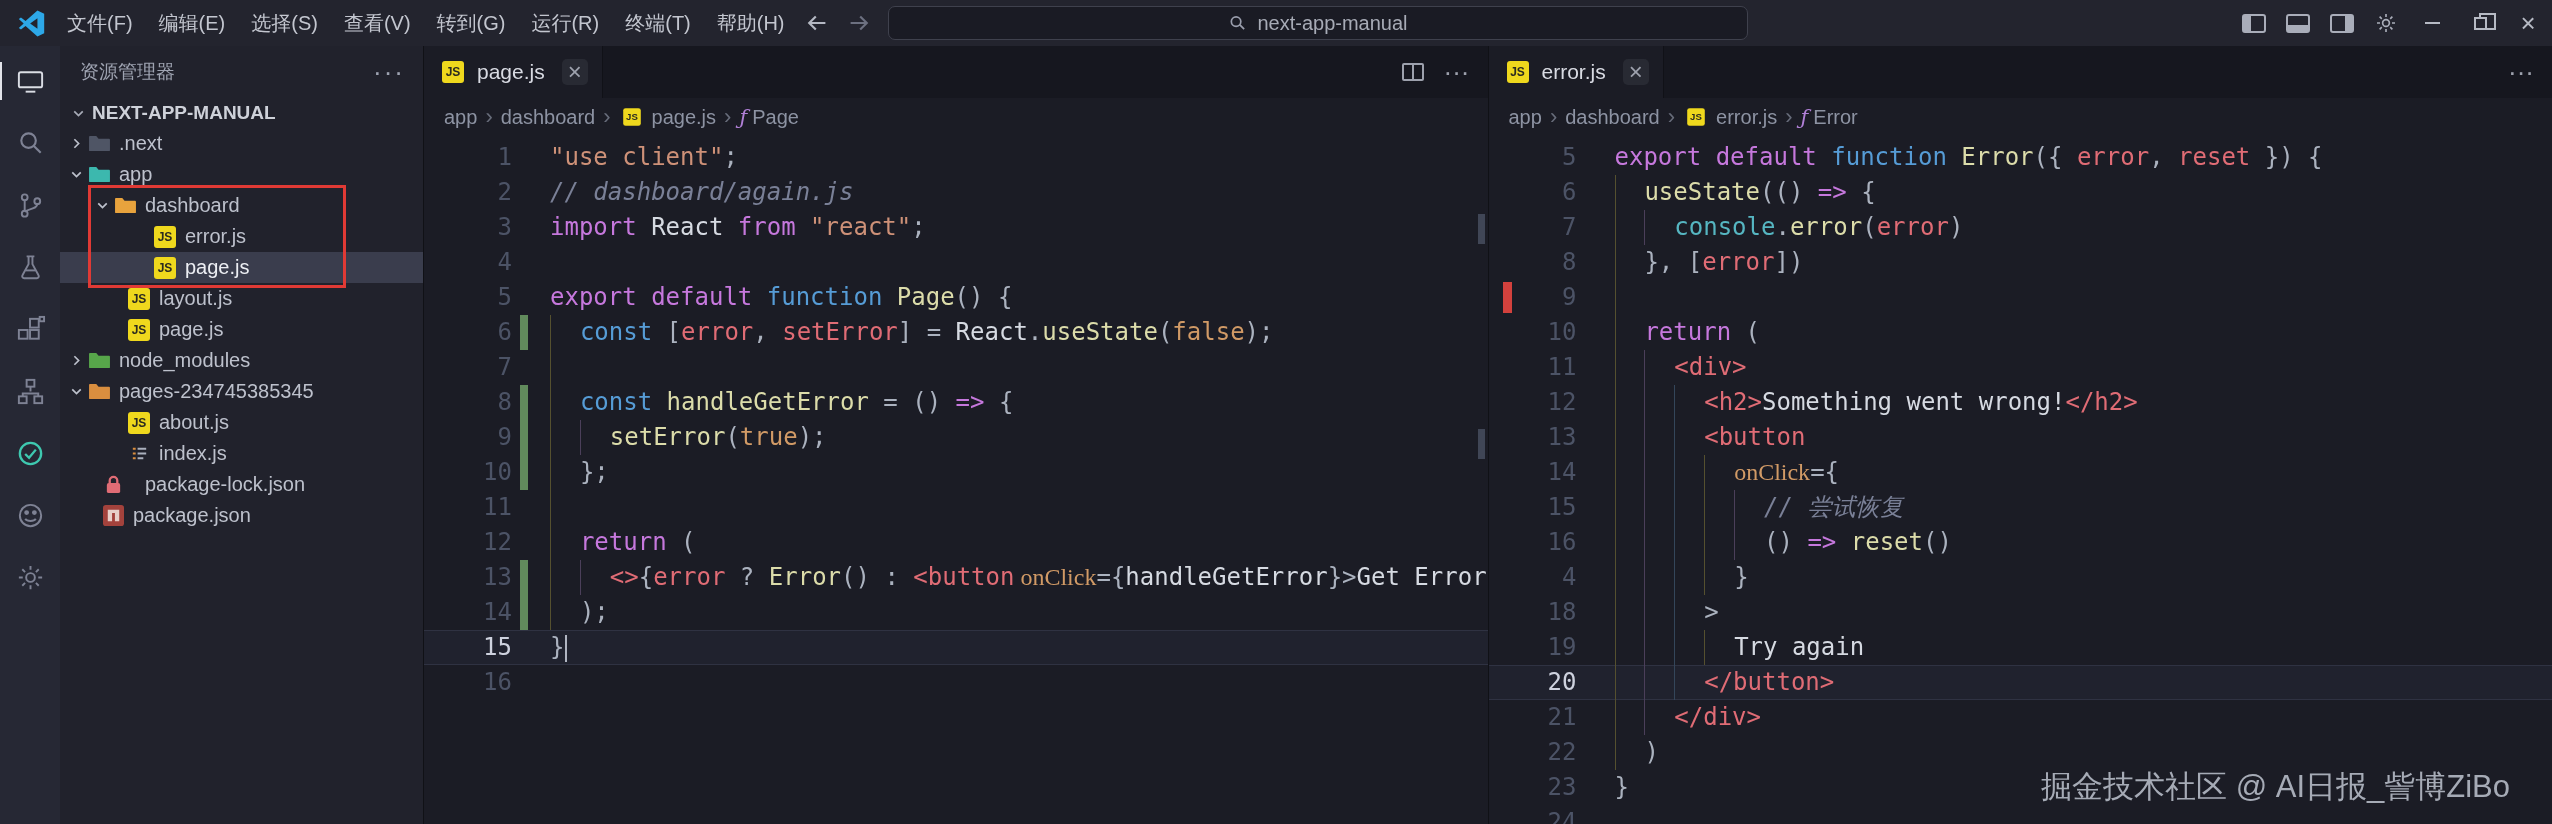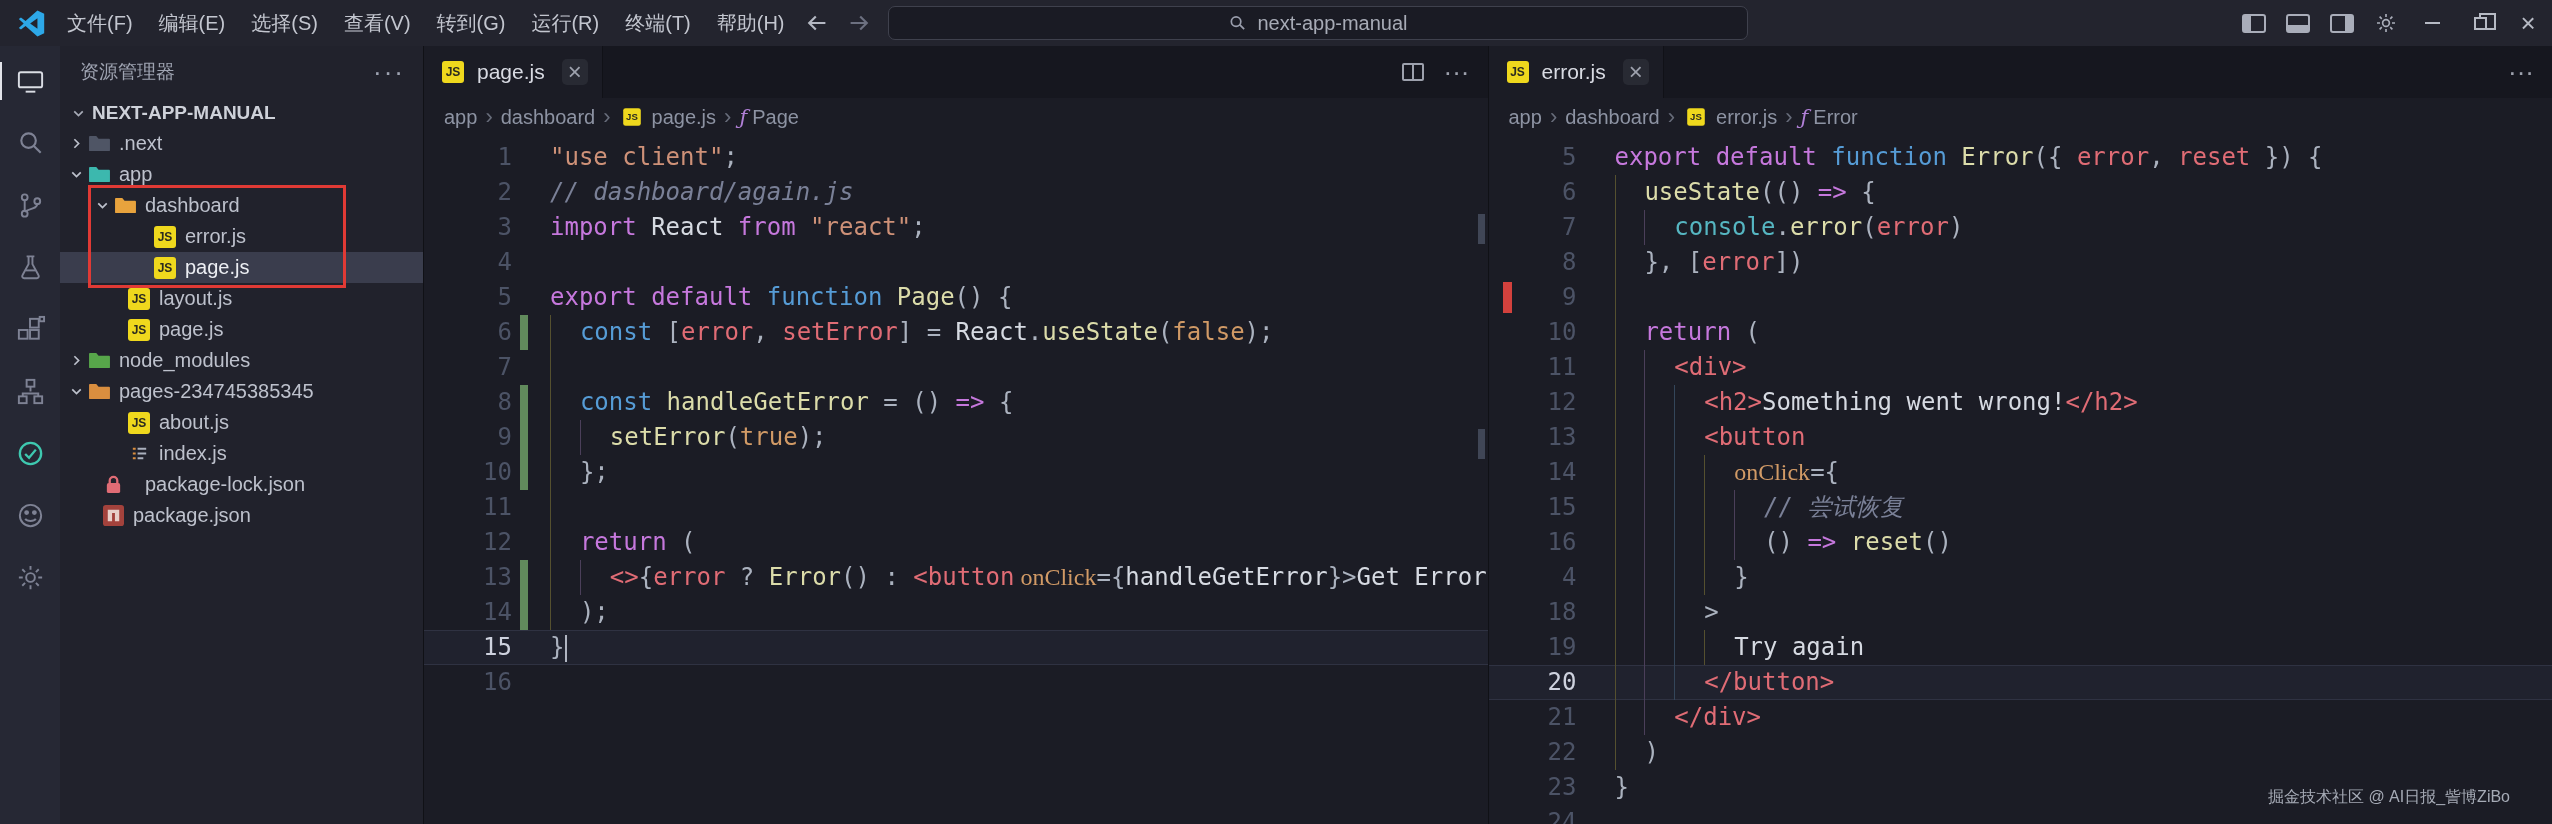--- a/index.html
+++ b/index.html
@@ -100,21 +100,21 @@
   .tok-w { color:#d6dae2; }
   .tok-t { color:#e06c75; }
   .tok-a { color:#d19a66;font-family:Liberation Serif, serif; }
   .tok-n { color:#d19a66; }
   .tok-tl { color:#56b6c2; }
 
   
   .pane[data-pane="0"] .code::before { content:''; position:absolute; right:3px; top:78px; width:7px; height:30px; background:#4a5163; opacity:.8; }
   .pane[data-pane="0"] .code::after  { content:''; position:absolute; right:3px; top:293px; width:7px; height:30px; background:#4a5163; opacity:.8; }
 
-  .watermark { position:absolute; right:42px; bottom:16px; color:#a6abb6; font-size:16px; z-index:15; }
+  .watermark { position:absolute; right:42px; bottom:16px; color:#a6abb6; font-size:31px; z-index:15; }
 </style>
 </head>
 <body>
 
 <div class="window">
 
   <div class="titlebar">
     <div class="tb-left">
       <span class="logo">
         <svg viewBox="0 0 100 100" width="27" height="27">

